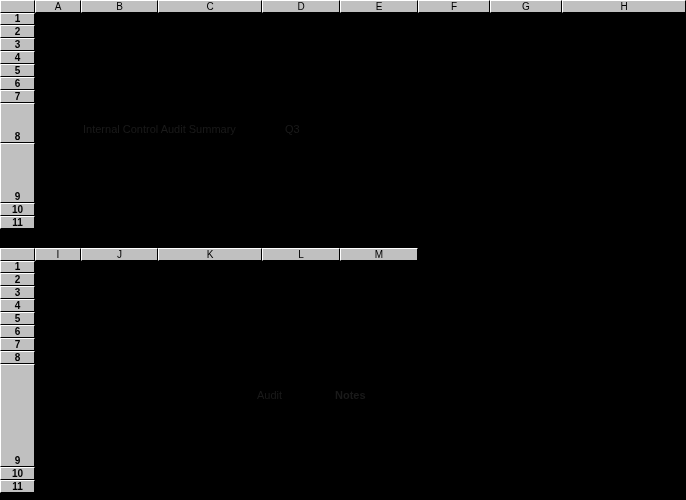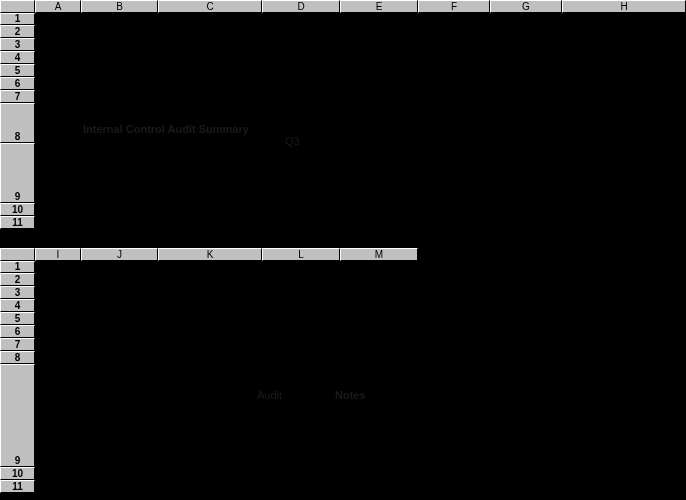--- a/index.html
+++ b/index.html
@@ -117,22 +117,22 @@
           <div class="row-head" style="height: 13px;">4</div>
           <div class="row-head" style="height: 13px;">5</div>
           <div class="row-head" style="height: 13px;">6</div>
           <div class="row-head" style="height: 13px;">7</div>
           <div class="row-head" style="height: 40px;">8</div>
           <div class="row-head" style="height: 60px;">9</div>
           <div class="row-head" style="height: 13px;">10</div>
           <div class="row-head" style="height: 13px;">11</div>
         </div>
         <div class="grid-area" style="width: 651px; height: 216px;">
-          <div class="cell-text" style="left: 48px; top: 110px; font-weight: bold;">Internal Control Audit Summary</div>
-          <div class="cell-text" style="left: 250px; top: 122px;">Q3</div>
+          <div class="cell-text" style="left: 48px; top: 110px;">Internal Control Audit Summary</div>
+          <div class="cell-text" style="left: 250px; top: 110px;">Q3</div>
         </div>
       </div>
     </div>
     <div class="sheet" style="top: 248px;">
       <div class="col-header-row">
         <div class="corner-box"></div>
         <div class="col-head" style="width: 46px; min-width: 46px;">I</div>
         <div class="col-head" style="width: 77px; min-width: 77px;">J</div>
         <div class="col-head" style="width: 104px; min-width: 104px;">K</div>
         <div class="col-head" style="width: 78px; min-width: 78px;">L</div>

